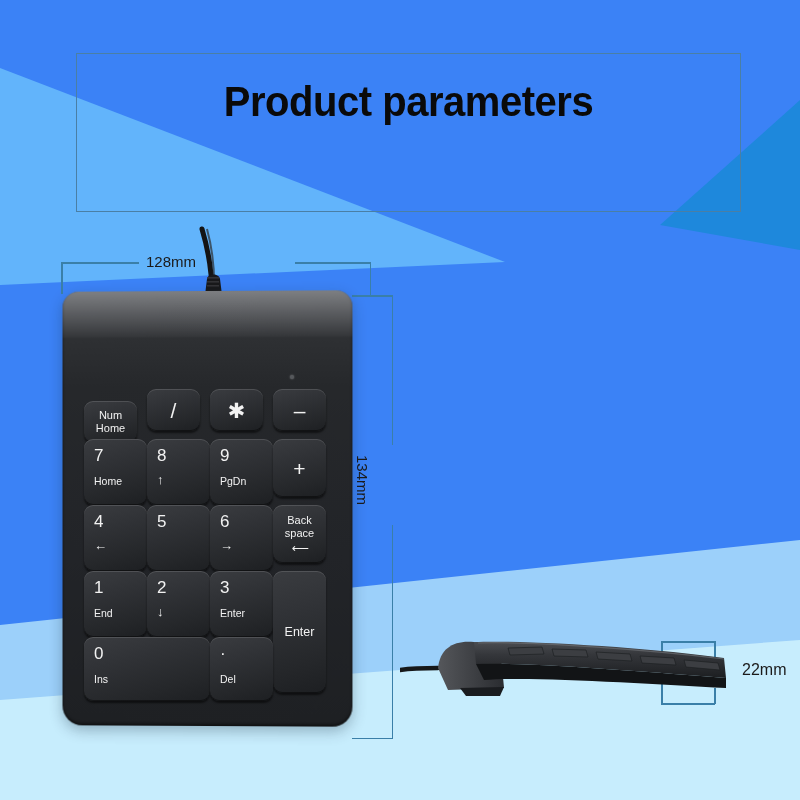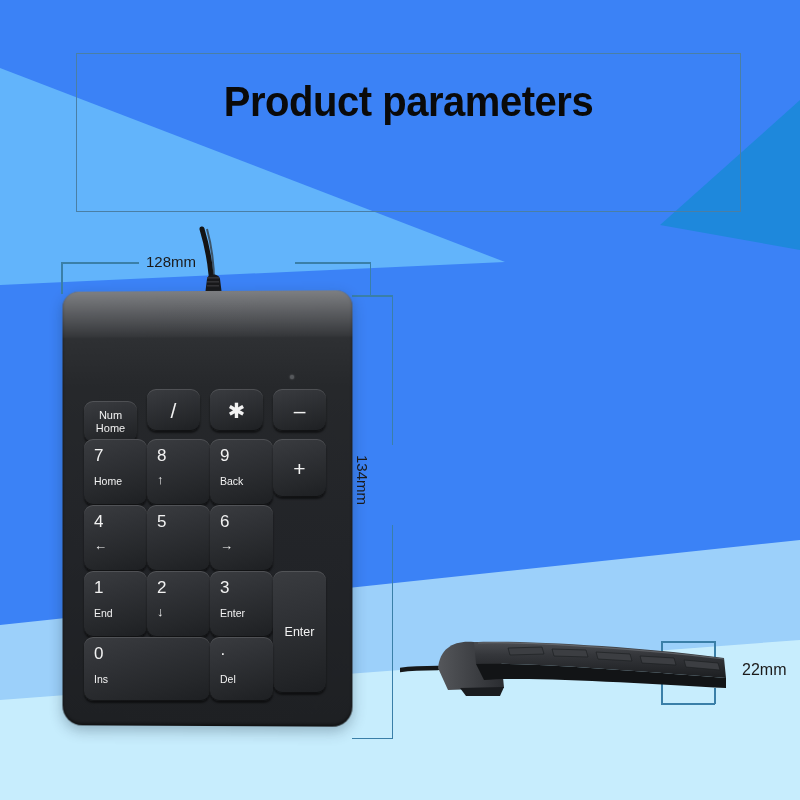--- a/index.html
+++ b/index.html
@@ -157,35 +157,39 @@
         <div class="key num align-left" style="left: 0px; top: 50px; width: 53px; height: 58px;">
           <span class="lbl-main">7</span>
           <span class="lbl-sub">Home</span>
         </div>
         <div class="key num align-left" style="left: 63px; top: 50px; width: 53px; height: 58px;">
           <span class="lbl-main">8</span>
           <span class="arrow" style="margin-top: 9px;">↑</span>
         </div>
         <div class="key num align-left" style="left: 126px; top: 50px; width: 53px; height: 58px;">
           <span class="lbl-main">9</span>
-          <span class="lbl-sub">Back</span>
+          <span class="lbl-sub">PgDn</span>
         </div>
         <div class="key sym" style="left: 189px; top: 50px; width: 53px; height: 58px;">
           <span class="lbl-main">+</span>
         </div>
         <div class="key num align-left" style="left: 0px; top: 116px; width: 53px; height: 58px;">
           <span class="lbl-main">4</span>
           <span class="arrow" style="margin-top: 9px;">←</span>
         </div>
         <div class="key num align-left" style="left: 63px; top: 116px; width: 53px; height: 58px;">
           <span class="lbl-main">5</span>
         </div>
         <div class="key num align-left" style="left: 126px; top: 116px; width: 53px; height: 58px;">
           <span class="lbl-main">6</span>
           <span class="arrow" style="margin-top: 9px;">→</span>
+        </div>
+        <div class="key two-line" style="left: 189px; top: 116px; width: 53px; height: 58px;">
+          <span class="lbl-main">Back<br><span>space</span></span>
+          <span class="arrow-wide" style="margin-top: 2px;">⟵</span>
         </div>
         <div class="key num align-left" style="left: 0px; top: 182px; width: 53px; height: 58px;">
           <span class="lbl-main">1</span>
           <span class="lbl-sub">End</span>
         </div>
         <div class="key num align-left" style="left: 63px; top: 182px; width: 53px; height: 58px;">
           <span class="lbl-main">2</span>
           <span class="arrow" style="margin-top: 9px;">↓</span>
         </div>
         <div class="key num align-left" style="left: 126px; top: 182px; width: 53px; height: 58px;">

